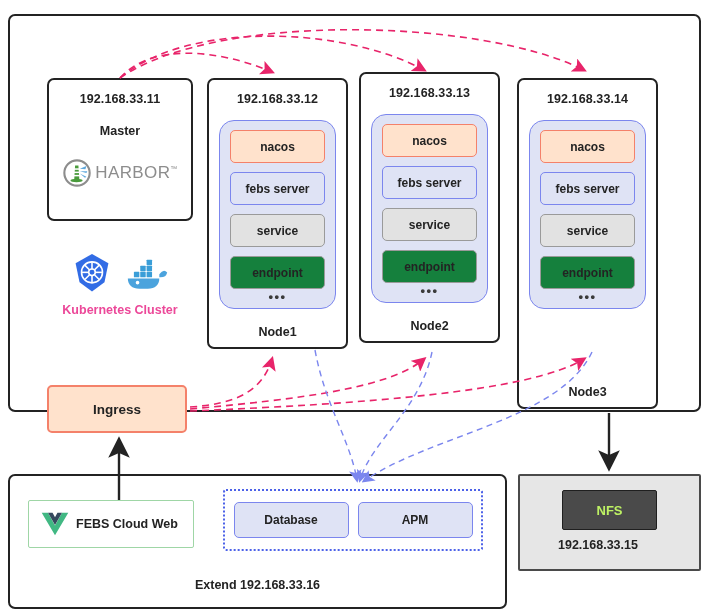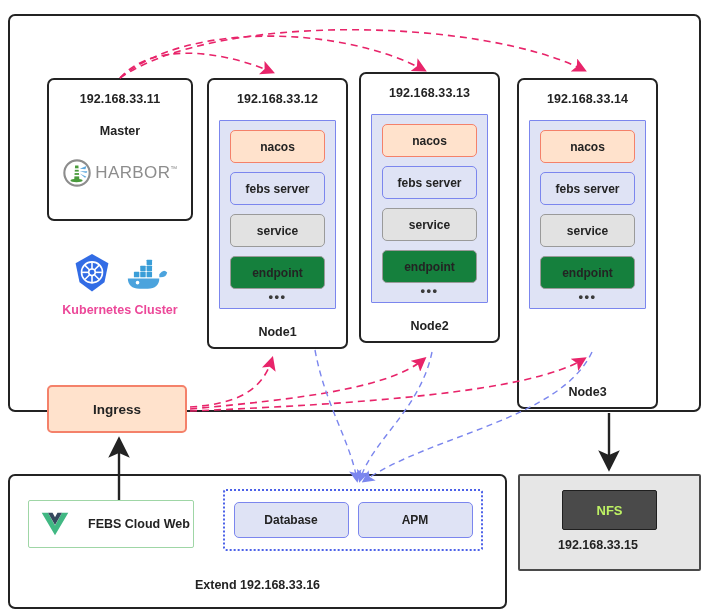--- a/index.html
+++ b/index.html
@@ -89,21 +89,21 @@
   .k8s-caption{
     font-size:12.5px;font-weight:700;color:#ec4899;margin-top:9px;
   }
 
   
   .node-stack{
     position:absolute;
     left:10px;right:10px;top:40px;
     background:#dfe3f5;
     border:1.6px solid #7b86ee;
-    border-radius:1px;
+    border-radius:15px;
     padding:9px 10px 5px 10px;
     box-sizing:border-box;
   }
   .chip{
     height:33px;
     border-radius:5px;
     box-sizing:border-box;
     display:flex;align-items:center;justify-content:center;
     font-size:12px;font-weight:700;color:#232323;
     margin-bottom:9px;
@@ -124,21 +124,21 @@
     display:flex;align-items:center;justify-content:center;
     font-size:13.5px;font-weight:700;color:#232323;
     box-sizing:border-box;z-index:40;
   }
 
   
   #febs-web{
     position:absolute;left:28px;top:500px;width:166px;height:48px;
     background:#ffffff;border:1.8px solid #9fd6a6;border-radius:2px;
     display:flex;align-items:center;justify-content:flex-start;
-    gap:19px;padding-left:12px;box-sizing:border-box;z-index:20;
+    gap:7px;padding-left:12px;box-sizing:border-box;z-index:20;
   }
   .febs-label{font-size:12.5px;font-weight:700;color:#232323;}
 
   #svc-dotted{
     position:absolute;left:223px;top:489px;width:260px;height:62px;
     border:2px dotted #4d62e8;border-radius:3px;box-sizing:border-box;
     display:flex;align-items:center;justify-content:center;gap:9px;z-index:20;
   }
   .svc-chip{
     width:115px;height:36px;

